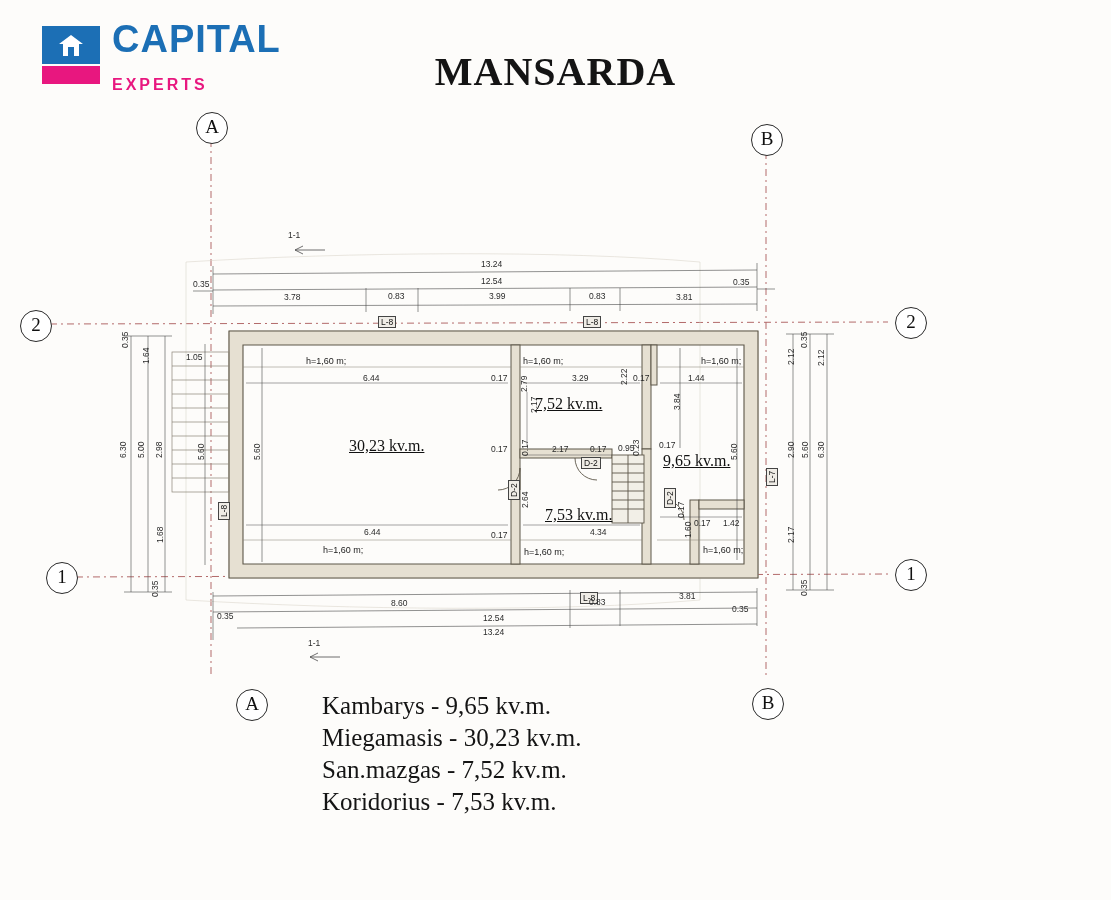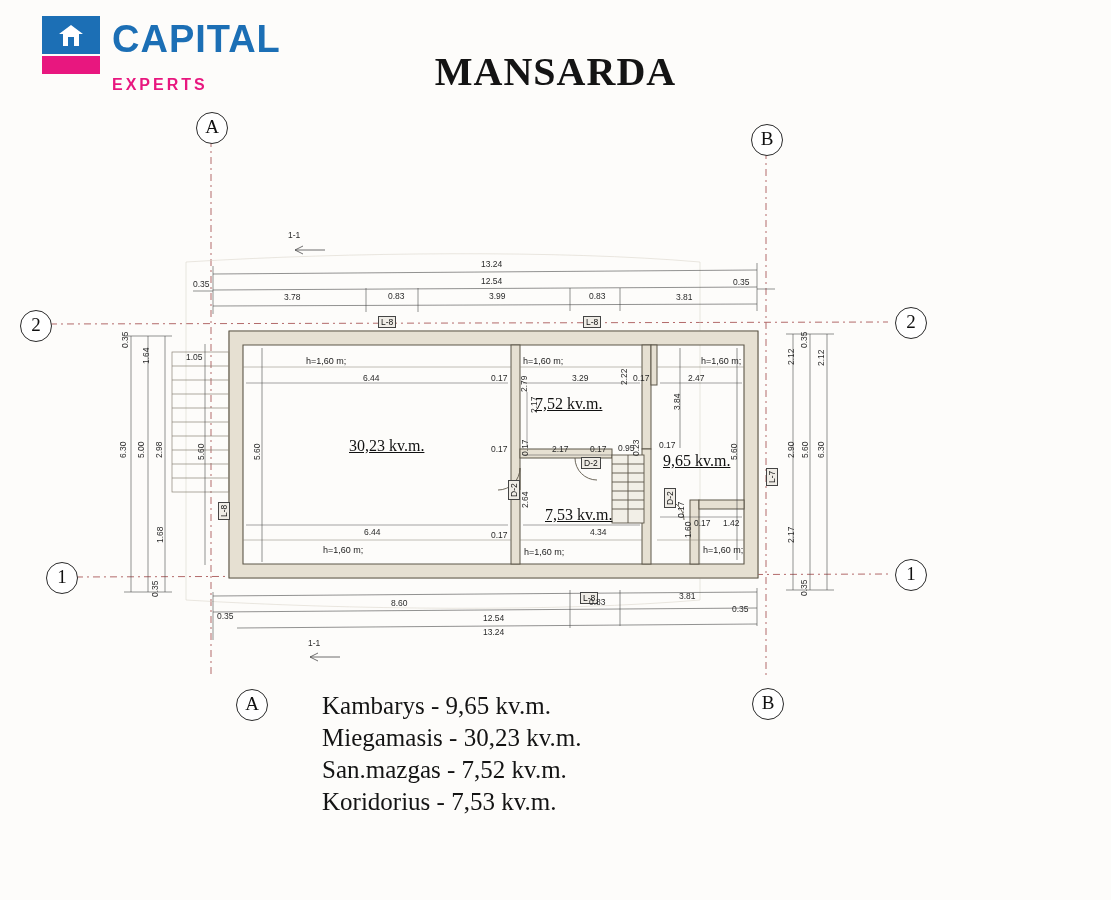--- a/index.html
+++ b/index.html
@@ -14,21 +14,21 @@
     background: #fdfcfa;
     font-family: "Liberation Serif", serif;
     overflow: hidden;
   }
   
   .logo-wrap {
     position: absolute;
     left: 18px;
     top: 16px;
     display: flex;
-    align-items: flex-start;
+    align-items: center;
     padding-left: 24px;
   }
   .logo-mark {
     width: 58px;
     height: 58px;
     position: relative;
   }
   .logo-mark .top {
     position: absolute;
     left: 0; top: 0;
@@ -401,21 +401,21 @@
   <div class="tiny-v" style="left:800px; top:458px;">5.60</div>
   <div class="tiny-v" style="left:816px; top:458px;">6.30</div>
   <div class="tiny-v" style="left:729px; top:460px;">5.60</div>
   <div class="tiny-v" style="left:786px; top:543px;">2.17</div>
   <div class="tiny-v" style="left:799px; top:596px;">0.35</div>
 
   <div class="tiny" style="left:363px; top:373px;">6.44</div>
   <div class="tiny" style="left:491px; top:373px;">0.17</div>
   <div class="tiny" style="left:572px; top:373px;">3.29</div>
   <div class="tiny" style="left:633px; top:373px;">0.17</div>
-  <div class="tiny" style="left:688px; top:373px;">2.47</div>
+  <div class="tiny" style="left:688px; top:373px;">1.44</div>
   <div class="tiny-v" style="left:619px; top:385px;">2.22</div>
   <div class="tiny-v" style="left:519px; top:392px;">2.79</div>
   <div class="tiny-v" style="left:529px; top:413px;">2.17</div>
   <div class="tiny" style="left:491px; top:444px;">0.17</div>
   <div class="tiny" style="left:552px; top:444px;">2.17</div>
   <div class="tiny" style="left:590px; top:444px;">0.17</div>
   <div class="tiny" style="left:618px; top:443px;">0.95</div>
   <div class="tiny" style="left:659px; top:440px;">0.17</div>
   <div class="tiny-v" style="left:631px; top:456px;">0.23</div>
   <div class="tiny-v" style="left:520px; top:456px;">0.17</div>

